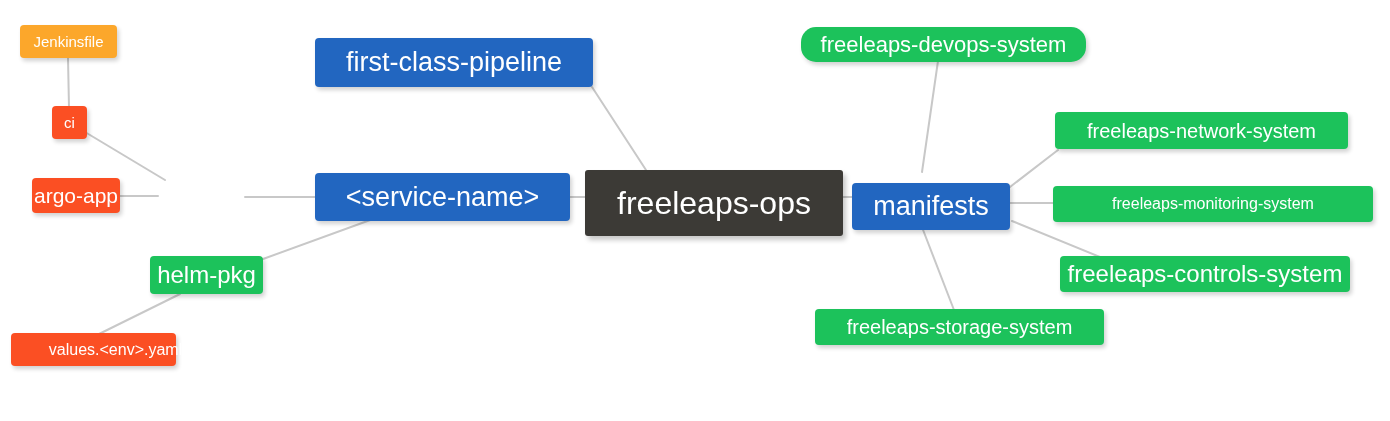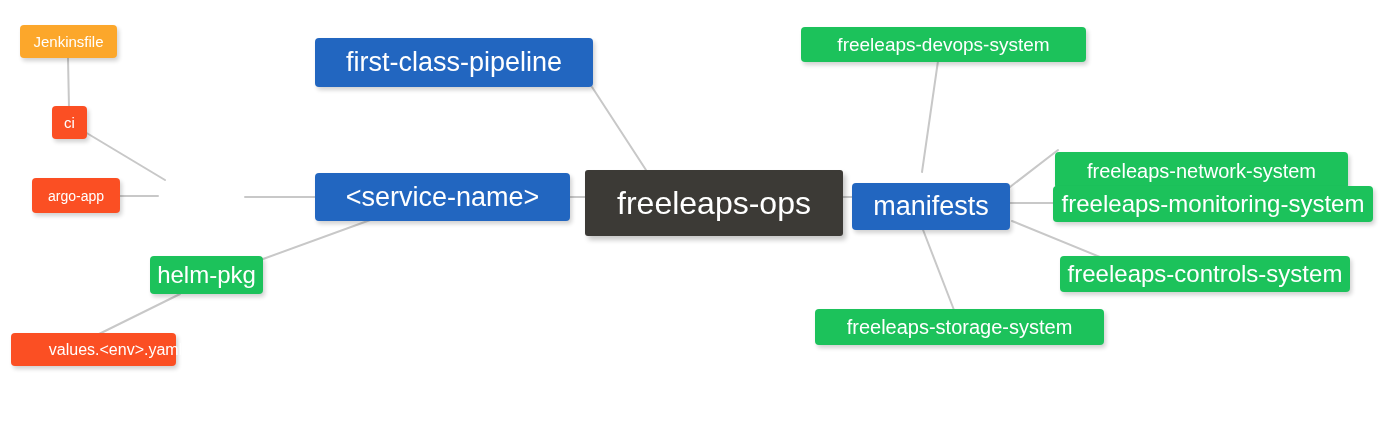--- a/index.html
+++ b/index.html
@@ -92,21 +92,21 @@
   </svg>
 
   <div class="node node-orange" style="left:20px; top:25px; width:97px; height:33px; font-size:15px;">
     <span>Jenkinsfile</span>
   </div>
 
   <div class="node node-red" style="left:52px; top:106px; width:35px; height:33px; font-size:15px;">
     <span>ci</span>
   </div>
 
-  <div class="node node-red" style="left:32px; top:178px; width:88px; height:35px; font-size:14px;">
+  <div class="node node-red" style="left:32px; top:178px; width:88px; height:35px; font-size:21px;">
     <span>argo-app</span>
   </div>
 
 
   <div class="node node-green" style="left:150px; top:256px; width:113px; height:38px; font-size:24px;">
     <span>helm-pkg</span>
   </div>
 
   <div class="node node-red" style="left:11px; top:333px; width:165px; height:33px; font-size:16px;padding-left:44px;">
     <span>values.&lt;env&gt;.yaml</span>
@@ -121,29 +121,29 @@
   </div>
 
   <div class="node node-root" style="left:585px; top:170px; width:258px; height:66px; font-size:32px;">
     <span>freeleaps-ops</span>
   </div>
 
   <div class="node node-blue" style="left:852px; top:183px; width:158px; height:47px; font-size:27px;">
     <span>manifests</span>
   </div>
 
-  <div class="node node-green" style="left:801px; top:27px; width:285px; height:35px; font-size:19px;">
+  <div class="node node-green" style="left:801px; top:27px; width:285px; height:35px; font-size:22px;border-radius:15px;">
     <span>freeleaps-devops-system</span>
   </div>
 
-  <div class="node node-green" style="left:1055px; top:112px; width:293px; height:37px; font-size:20px;margin-top:40px;">
+  <div class="node node-green" style="left:1055px; top:112px; width:293px; height:37px; font-size:20px;">
     <span>freeleaps-network-system</span>
   </div>
 
-  <div class="node node-green" style="left:1053px; top:186px; width:320px; height:36px; font-size:24px;text-align:center;">
+  <div class="node node-green" style="left:1053px; top:186px; width:320px; height:36px; font-size:16px;text-align:center;">
     <span>freeleaps-monitoring-system</span>
   </div>
 
   <div class="node node-green" style="left:1060px; top:256px; width:290px; height:36px; font-size:24px;">
     <span>freeleaps-controls-system</span>
   </div>
 
   <div class="node node-green" style="left:815px; top:309px; width:289px; height:36px; font-size:20px;">
     <span>freeleaps-storage-system</span>
   </div>

